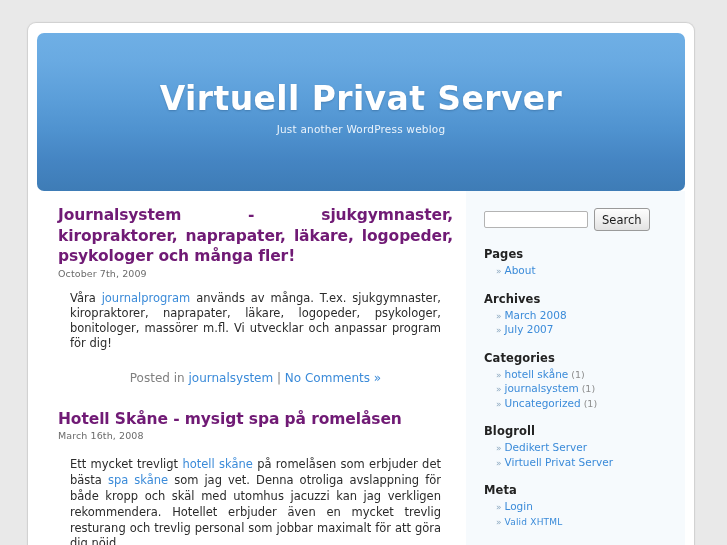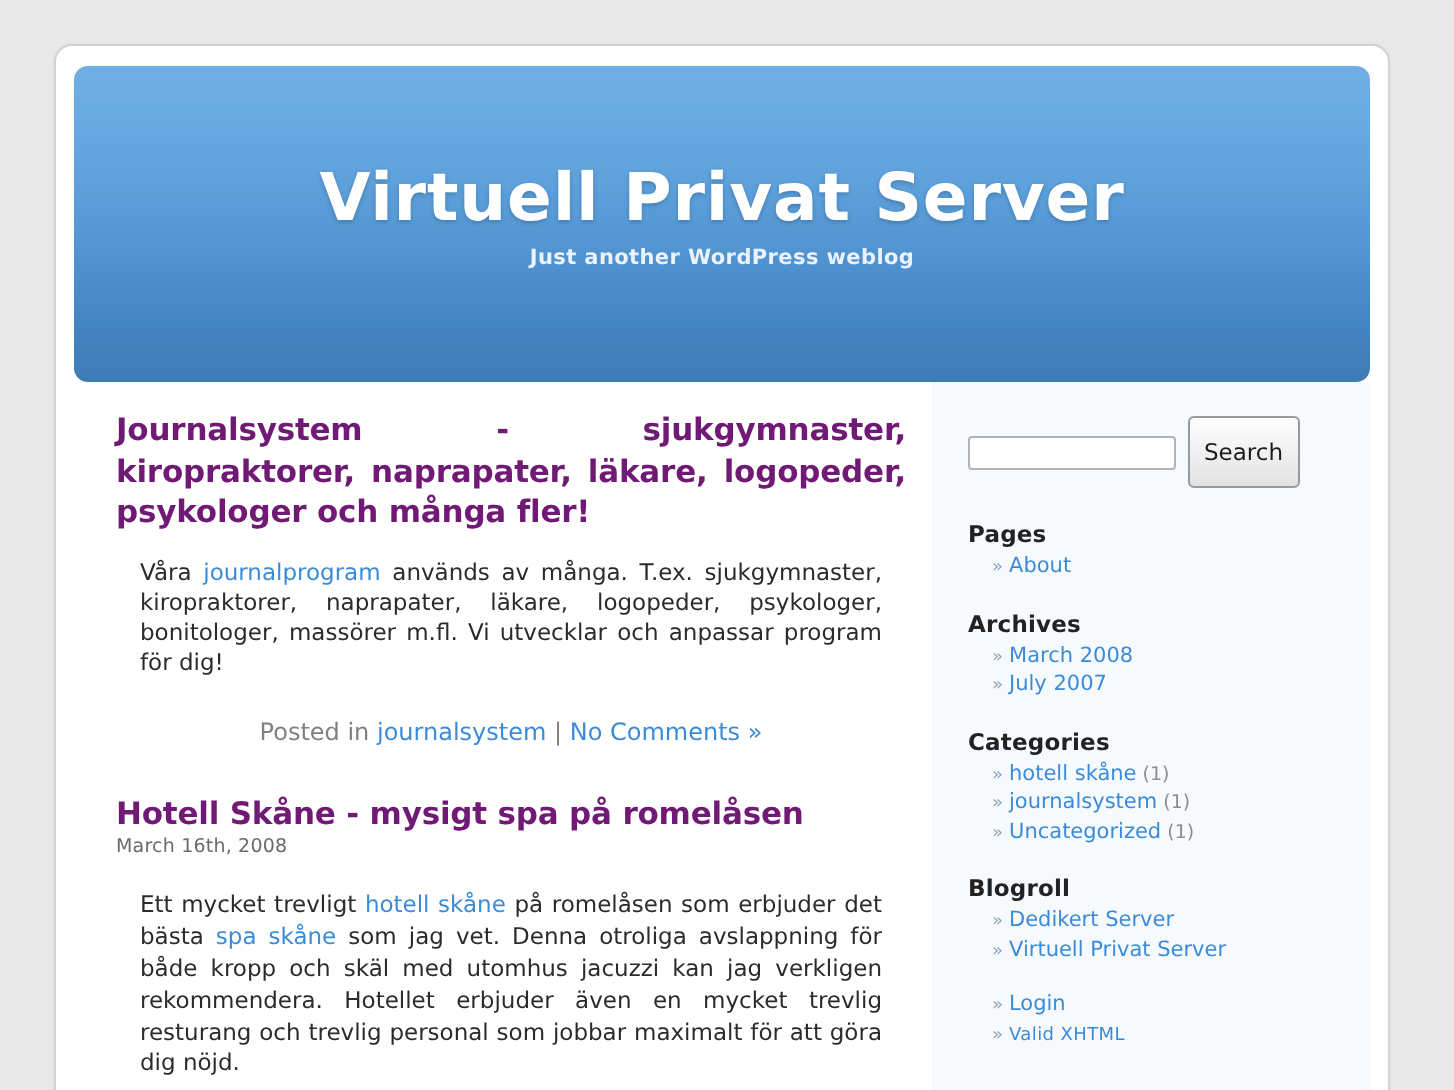--- a/index.html
+++ b/index.html
@@ -59,21 +59,20 @@
   }
   #site-description {
     position: absolute;
     left: 0;
     right: 0;
     top: 90px;
     text-align: center;
     color: #eaf3fb;
     font-size: 10.5px;
     letter-spacing: 0.2px;
-    font-weight: bold;
   }
 
   
   #body-cols {
     display: flex;
     align-items: stretch;
     padding: 0 9px 0 9px;
     min-height: 390px;
   }
   #content {
@@ -142,21 +141,21 @@
     height: 17px;
     border: 1px solid #b3b3b3;
     background: #ffffff;
     font-size: 11px;
     font-family: "DejaVu Sans", "Liberation Sans", sans-serif;
     padding: 1px 3px;
     box-sizing: border-box;
     border-radius: 2px;
   }
   #search-submit {
-    height: 36px;
+    height: 23px;
     padding: 0 7px;
     font-size: 11.5px;
     font-family: "DejaVu Sans", "Liberation Sans", sans-serif;
     color: #1b1b1b;
     background: linear-gradient(to bottom, #fdfdfd 0%, #f1f1f1 50%, #e2e2e2 100%);
     border: 1px solid #9a9a9a;
     border-radius: 3px;
     cursor: pointer;
   }
   .sb-heading {
@@ -195,20 +194,21 @@
     <div id="site-title">Virtuell Privat Server</div>
     <div id="site-description">Just another WordPress weblog</div>
   </div>
 
   <div id="body-cols">
 
     <div id="content">
 
       <div class="post">
         <h2 class="post-title">Journalsystem - sjukgymnaster, kiropraktorer, naprapater, läkare, logopeder, psykologer och många fler!</h2>
+        <div class="post-date">October 7th, 2009</div>
         <p class="post-body"><span>Våra </span><a href="#">journalprogram</a><span> används av många. T.ex. sjukgymnaster, kiropraktorer, naprapater, läkare, logopeder, psykologer, bonitologer, massörer m.fl. Vi utvecklar och anpassar program för dig!</span></p>
         <div class="post-meta"><span>Posted in </span><a href="#">journalsystem</a><span> | </span><a href="#">No Comments »</a></div>
       </div>
 
       <div class="post-gap"></div>
 
       <div class="post">
         <h2 class="post-title post-title-2">Hotell Skåne - mysigt spa på romelåsen</h2>
         <div class="post-date">March 16th, 2008</div>
         <p class="post-body loose" style="margin-top:16px;"><span>Ett mycket trevligt </span><a href="#">hotell skåne</a><span> på romelåsen som erbjuder det bästa </span><a href="#">spa skåne</a><span> som jag vet. Denna otroliga avslappning för både kropp och skäl med utomhus jacuzzi kan jag verkligen rekommendera.  Hotellet erbjuder även en mycket trevlig resturang och trevlig personal som jobbar maximalt för att göra dig nöjd.</span></p>
@@ -247,20 +247,21 @@
             </ul>
           </div>
           <div class="sb-block">
             <div class="sb-heading">Blogroll</div>
             <ul class="sb-list">
               <li><span class="bullet">»</span><a href="#">Dedikert Server</a></li>
               <li><span class="bullet">»</span><a href="#">Virtuell Privat Server</a></li>
             </ul>
           </div>
           <div class="sb-block">
+            <div class="sb-heading">Meta</div>
             <ul class="sb-list">
               <li><span class="bullet">»</span><a href="#">Login</a></li>
               <li><span class="bullet">»</span><a href="#" class="smallcaps">Valid XHTML</a></li>
             </ul>
           </div>
         </div>
 
     </div>
 
   </div>

